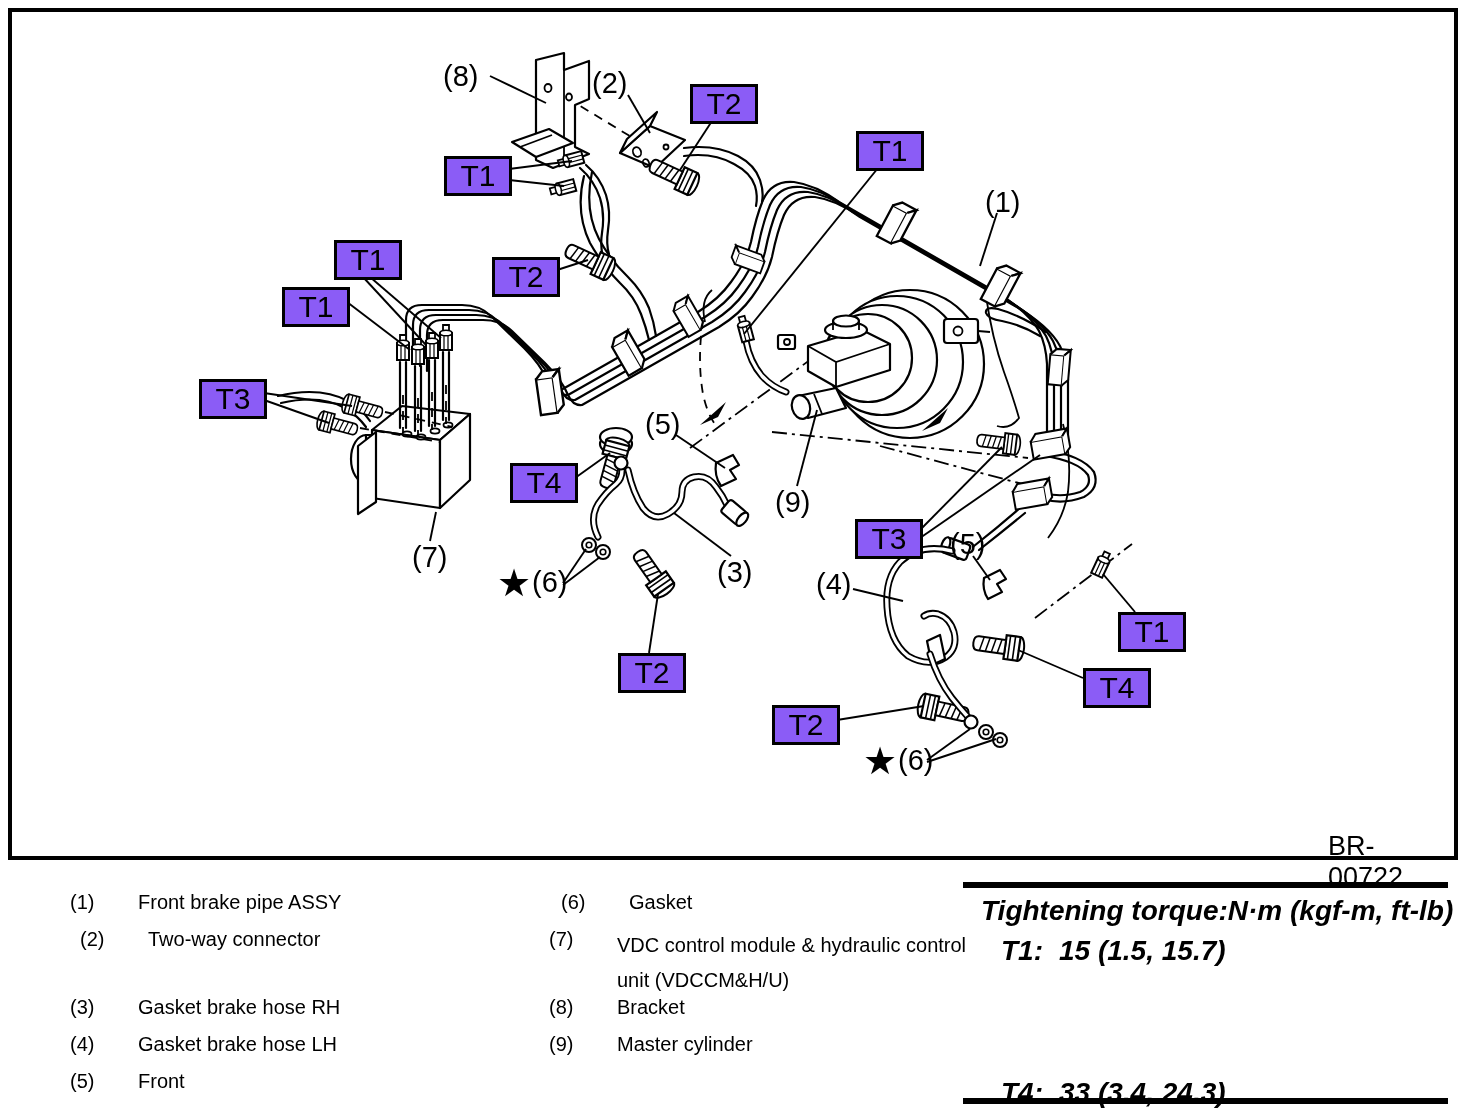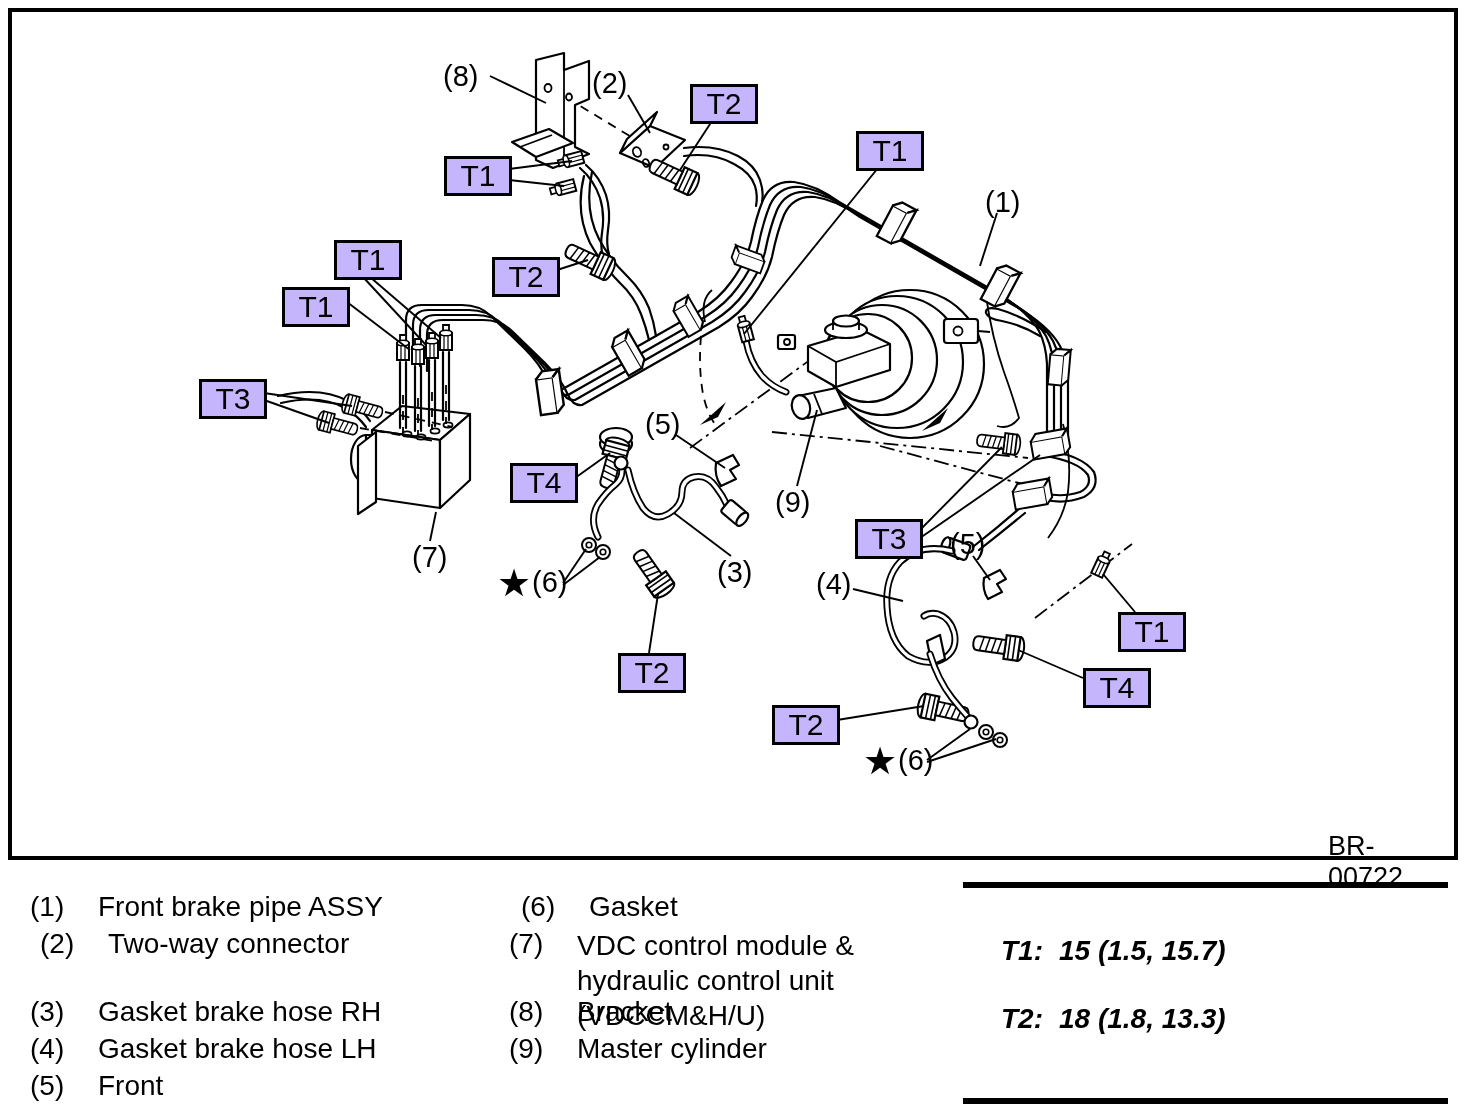--- a/index.html
+++ b/index.html
@@ -9,26 +9,26 @@
   svg.art{position:absolute;left:0;top:0;}
   svg .pipe{fill:none;stroke:#000;stroke-width:2.2;stroke-linecap:round;stroke-linejoin:round;}
   svg .thin{fill:none;stroke:#000;stroke-width:1.8;}
   svg .wf{fill:#fff;stroke:#000;stroke-width:2.2;stroke-linejoin:round;}
   svg .ln{stroke:#000;stroke-width:2.2;}
   svg .leader{stroke:#000;stroke-width:1.9;fill:none;}
   svg .dashed{stroke-dasharray:9 7;}
   svg .dashdot{stroke-dasharray:15 5 3 5;}
   svg .tube-o{fill:none;stroke:#000;stroke-width:7;stroke-linecap:round;}
   svg .tube-i{fill:none;stroke:#fff;stroke-width:3.4;stroke-linecap:round;}
-  .tbox{position:absolute;width:62px;height:34px;border:3px solid #000;background:#c4b5fd;
+  .tbox{position:absolute;width:62px;height:34px;border:3px solid #000;background:#8b5cf6;
         display:flex;align-items:center;justify-content:center;font-size:30px;z-index:5;}
   .plabel{position:absolute;font-size:29px;white-space:nowrap;z-index:5;}
   .star{font-size:38px;line-height:26px;position:relative;top:4px;margin-right:1px;}
   .figcode{position:absolute;font-size:27px;z-index:5;}
-  .lrow{position:absolute;font-size:28px;white-space:nowrap;}
+  .lrow{position:absolute;font-size:20px;white-space:nowrap;margin-left:40px;}
   .lnum{display:inline-block;width:68px;vertical-align:top;}
   .ltext{display:inline-block;vertical-align:top;}
   .lrow.wrap{white-space:normal;width:450px;}
   .lrow.wrap .ltext{width:372px;line-height:35px;}
   .torque{position:absolute;left:963px;top:882px;width:485px;height:210px;
           border-top:6px solid #000;border-bottom:6px solid #000;
           font-style:italic;font-weight:bold;}
   .t-title{position:absolute;left:18px;top:7px;font-size:28px;white-space:nowrap;}
   .t-row{position:absolute;font-size:28px;white-space:nowrap;}
   .t-lab{display:inline-block;width:58px;}
@@ -346,20 +346,21 @@
     </div>
     <div class="lrow" style="left:509px;top:996px">
       <span class="lnum">(8)</span><span class="ltext">Bracket</span>
     </div>
     <div class="lrow" style="left:509px;top:1033px">
       <span class="lnum">(9)</span><span class="ltext">Master cylinder</span>
     </div>
   </div>
 
   <div class="torque">
+    <div class="t-title">Tightening torque:N·m (kgf-m, ft-lb)</div>
     <div class="t-row" style="left:38px;top:47px">
       <span class="t-lab">T1:</span><span>15 (1.5, 15.7)</span>
     </div>
-    <div class="t-row" style="left:38px;top:115px">
-      <span class="t-lab">T2:</span><span>18 (1.8, 13.3)</span>
+    <div class="t-row" style="left:38px;top:189px">
+      <span class="t-lab">T4:</span><span>33 (3.4, 24.3)</span>
     </div>
   </div>
 </div>
 
 </body></html>

